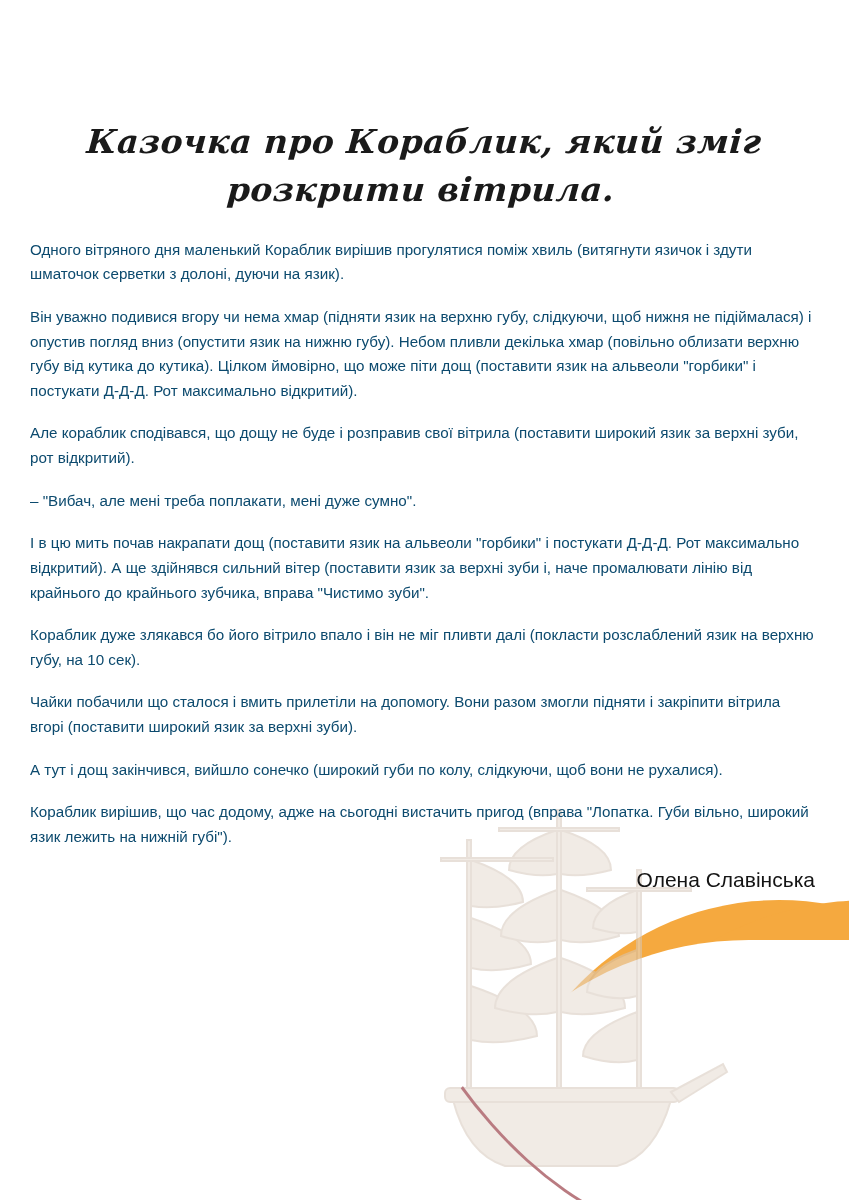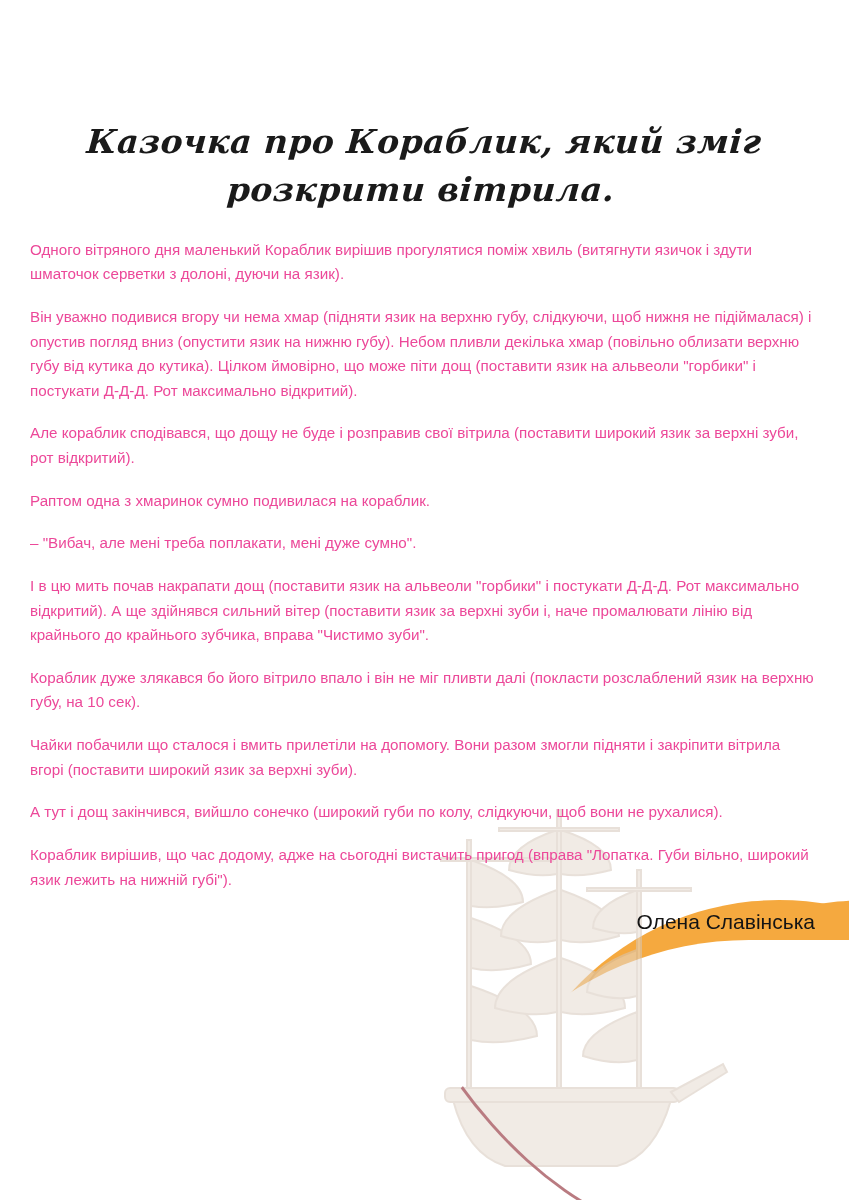--- a/index.html
+++ b/index.html
@@ -129,21 +129,21 @@
     text-align: center;
     color: #1a1a1a;
     letter-spacing: 0.5px;
     margin: 0 28px 24px 28px;
     transform: skewX(-4deg);
   }
 
   .body-text p {
     font-size: 15.2px;
     line-height: 1.62;
-    color: #ec4899;
+    color: #0c4a6e;
     margin: 0 0 18px 0;
     text-align: left;
   }
 
   .signature {
     margin-top: 8px;
     text-align: right;
     font-size: 21px;
     color: #141414;
     padding-left: 40px;
@@ -198,21 +198,20 @@
   </svg>
 
   <div class="content">
 
     <h1 class="title">Казочка про Кораблик, який зміг розкрити вітрила.</h1>
 
     <div class="body-text">
       <p>Одного вітряного дня маленький Кораблик вирішив прогулятися поміж хвиль (витягнути язичок і здути шматочок серветки з долоні, дуючи на язик).</p>
       <p>Він уважно подивися вгору чи нема хмар (підняти язик на верхню губу, слідкуючи, щоб нижня не підіймалася) і опустив погляд вниз (опустити язик на нижню губу). Небом пливли декілька хмар (повільно облизати верхню губу від кутика до кутика). Цілком ймовірно, що може піти дощ (поставити язик на альвеоли "горбики" і постукати Д-Д-Д. Рот максимально відкритий).</p>
       <p>Але кораблик сподівався, що дощу не буде і розправив свої вітрила (поставити широкий язик за верхні зуби, рот відкритий).</p>
-      <p>Раптом одна з хмаринок сумно подивилася на кораблик.</p>
       <p>– "Вибач, але мені треба поплакати, мені дуже сумно".</p>
       <p>І в цю мить почав накрапати дощ (поставити язик на альвеоли "горбики" і постукати Д-Д-Д. Рот максимально відкритий). А ще здійнявся сильний вітер (поставити язик за верхні зуби і, наче промалювати лінію  від крайнього до крайнього зубчика, вправа "Чистимо зуби".</p>
       <p>Кораблик дуже злякався бо його вітрило впало і він не міг пливти далі (покласти розслаблений язик на верхню губу, на 10 сек).</p>
       <p>Чайки побачили що сталося і вмить прилетіли на допомогу. Вони разом змогли підняти і закріпити вітрила вгорі (поставити широкий язик за верхні зуби).</p>
       <p>А тут і дощ закінчився, вийшло сонечко (широкий губи по колу, слідкуючи, щоб вони не рухалися).</p>
       <p>Кораблик вирішив, що час додому, адже на сьогодні вистачить пригод (вправа "Лопатка.  Губи вільно, широкий язик лежить на нижній губі").</p>
     </div>
 
     <div class="signature">Олена Славінська</div>
 

